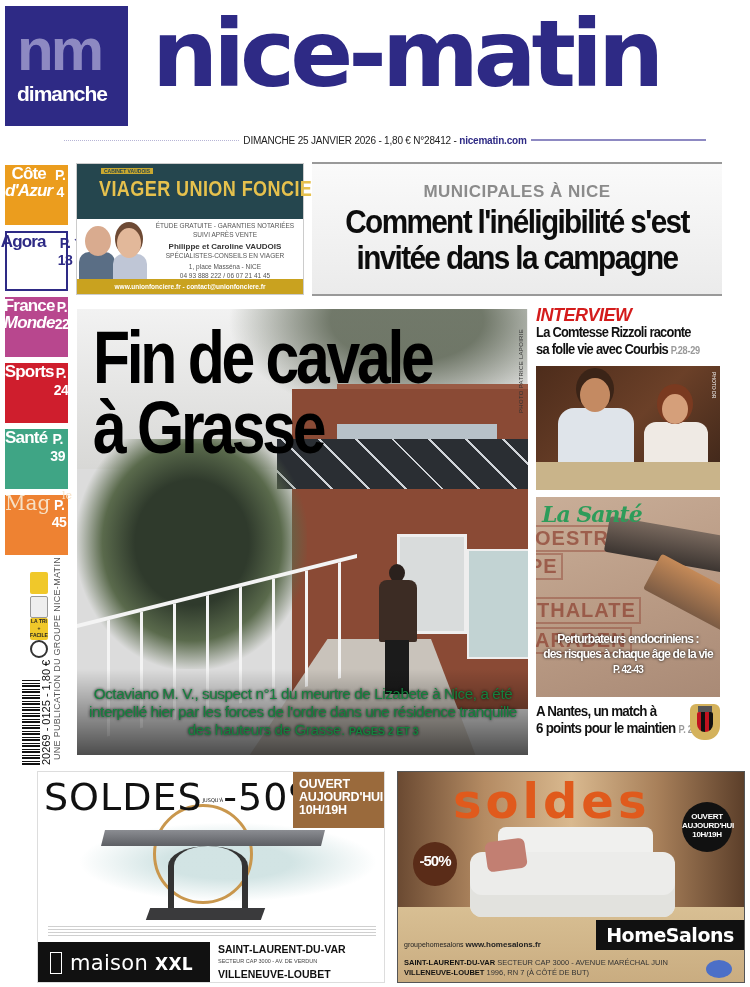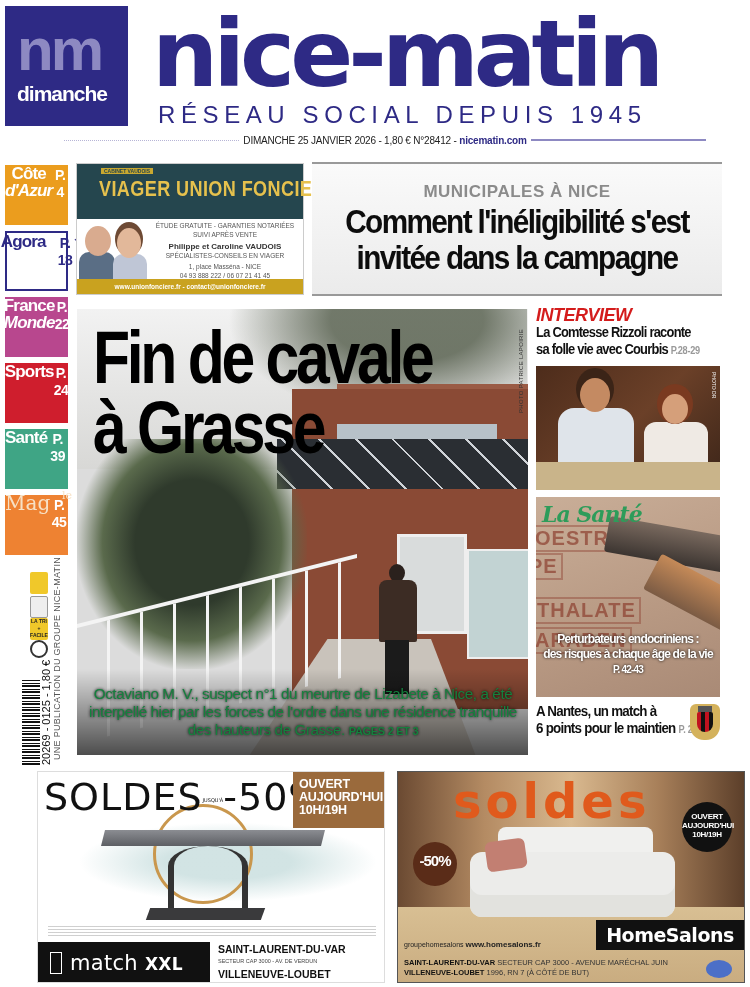--- a/index.html
+++ b/index.html
@@ -141,21 +141,20 @@
 </style>
 </head>
 <body>
 
 <div class="masthead">
   <div class="nm-logo">
     <div class="nm">nm</div>
     <div class="dim">dimanche</div>
   </div>
   <div class="brand">nice-matin</div>
-  <div class="tagline">RÉSEAU SOCIAL DEPUIS 1945</div>
   <div class="dateline">
     <div class="rule left"></div>
     <span class="txt">
       <span>DIMANCHE 25 JANVIER 2026 - 1,80 € N°28412 - </span><span class="site">nicematin.com</span>
     </span>
     <div class="rule"></div>
   </div>
 </div>
 
 <div class="rail">
@@ -296,21 +295,21 @@
     <div>OUVERT</div>
     <div>AUJOURD'HUI</div>
     <div>10H/19H</div>
   </div>
   <div class="tabletop"></div>
   <div class="legs"></div>
   <div class="base"></div>
   <div class="fine"></div>
   <div class="brandbar">
     <div class="ic"></div>
-    <div class="nm"><span>match</span> <b>XXL</b></div>
+    <div class="nm"><span>maison</span> <b>XXL</b></div>
   </div>
   <div class="locs">
     <b>SAINT-LAURENT-DU-VAR</b>
     <span>SECTEUR CAP 3000 - AV. DE VERDUN</span>
     <b>VILLENEUVE-LOUBET</b>
     <span>1966 RN7 - (À CÔTÉ DE BUT)</span>
   </div>
 </div>
 
 <div class="ad-hs">

